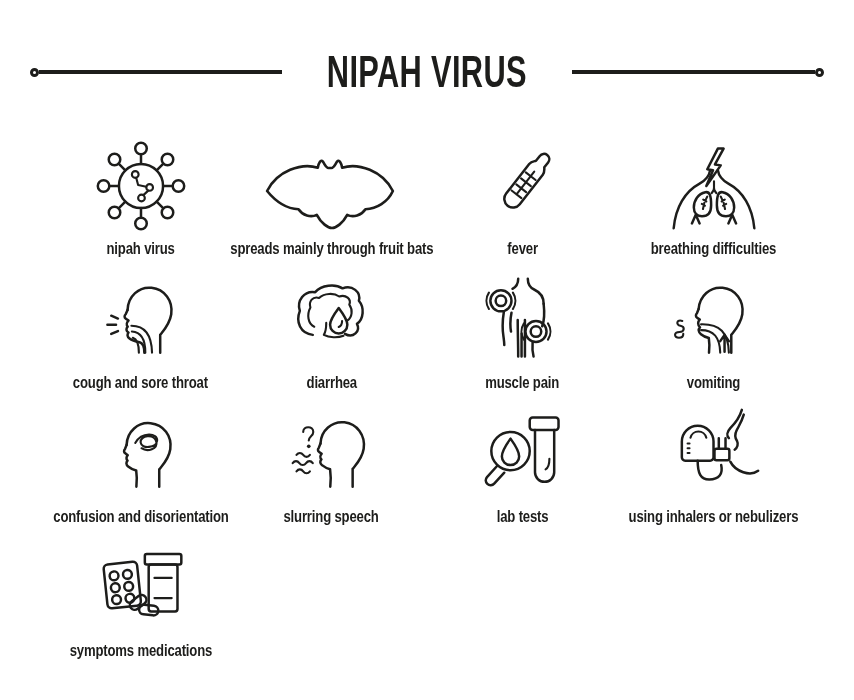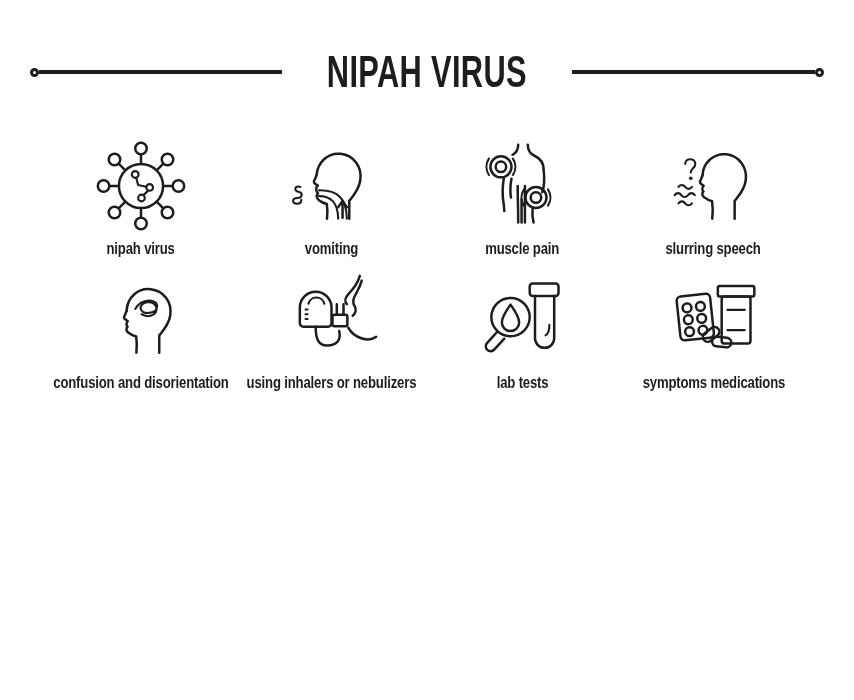--- a/index.html
+++ b/index.html
@@ -61,37 +61,80 @@
           <circle cx="77.6" cy="22.4" r="6"></circle>
   <path class="thin" d="M45,41.5 L47,49 L55.5,50.8 M57.5,54.8 L52.5,59.5"></path>
   <circle class="thin" cx="44" cy="38" r="3.5"></circle>
           <circle class="thin" cx="59" cy="51.5" r="3.5"></circle>
           <circle class="thin" cx="50.5" cy="62.5" r="3.5"></circle>
 </svg>
       </div>
     <div class="label">nipah virus</div>
   </div>
 
-
-
-
-
-
-
-  <div class="cell">
-    <div class="icon">
-        <svg viewBox="0 0 100 100" width="96" height="96">
-  <path d="M34,38.5 C35,25 46,15 59,16.5 C72.5,18 81.5,30 79.5,44 C78,54 72,60.5 68,65.5 L68,84"></path>
-  <path d="M34,38.5 L32.2,43 C30.8,44.6 30.8,46.6 32.4,47.6 L35.2,49.6 C33,51.6 32.8,55 35.4,57.6 C33.4,59.6 33.6,62.6 36.4,64.8 C38.8,66.8 41.8,68 44.6,68.8 C45.4,74 45.4,79 44.8,84"></path>
-  <path class="thin" d="M36.5,54.5 C56,54 65,63 65.5,84 M36.5,60.5 C50,60.5 56,68 56.5,84"></path>
-  <path d="M61,83 L61,66 M56.5,72 L61,65.5 L65.5,72"></path>
-  <path class="thin" d="M17,51 C11,49 10,55 15,56 C20,57 19.5,62.5 14,62.5 C8,62.5 8,68.5 13.5,68.5 C16.5,68.5 18,66.5 18,64.5"></path>
-</svg>
-      </div>
-    <div class="label">vomiting</div>
+  <div class="cell">
+    <div class="icon">
+        <svg viewBox="0 0 140 80" width="142" height="82">
+  <path d="M6,38 C16,18 40,10 56,15 C57,10 59,6.5 61,9 C63,12 63.5,14 65.5,15 C66.5,15.3 69.5,15.3 70.5,15 C72.5,14 73,12 75,9 C77,6.5 79,10 80,15 C96,10 120,18 130,38 C125,49 114,55.5 103,56 C99,62 91,64.5 85,61.5 C80.5,70 74,74.5 70,74.5 C66,74.5 59.5,70 55,61.5 C49,64.5 41,62 37,56 C26,55.5 15,49 6,38 Z"></path>
+</svg>
+      </div>
+    <div class="label">spreads mainly through fruit bats</div>
+  </div>
+
+  <div class="cell">
+    <div class="icon">
+        <svg viewBox="0 0 100 100" width="96" height="96">
+  <g transform="rotate(38 50 50)">
+    <path d="M44.5,21 L44.5,14.5 A5.5,5.5 0 0 1 55.5,14.5 L55.5,21 C57,23 59,24.5 59,28 L59,67 A9,9 0 0 1 41,67 L41,28 C41,24.5 43,23 44.5,21 Z"></path>
+    <path class="thin" d="M50,31 L50,61 M43.5,37 L56.5,37 M43.5,45 L56.5,45 M43.5,53 L56.5,53 M43.5,61 L56.5,61"></path>
+  </g>
+</svg>
+      </div>
+    <div class="label">fever</div>
+  </div>
+
+
+  <div class="cell">
+    <div class="icon">
+        <svg viewBox="0 0 100 100" width="96" height="96">
+  <path d="M8,94 C10,72 20,55.5 35,47.5 C41,44.3 45,40 46,33.5 M54,33.5 C55,40 59,44.3 65,47.5 C80,55.5 90,72 92,94"></path>
+  <path d="M27,89 L31,80 L35,89 M65,89 L69,80 L73,89"></path>
+  <path class="thin" d="M50,45 L50,52 C50,55 48.5,56 47.5,57.5 M50,52 C50,55 51.5,56 52.5,57.5"></path>
+  <path d="M47,70 C47,60 45.5,55.5 41,56.5 C33.5,58 29,65 29,72.5 C29,78 32.5,81.5 37.5,81.5 C43.5,81.5 47,77.5 47,70 Z"></path>
+  <path d="M53,70 C53,60 54.5,55.5 59,56.5 C66.5,58 71,65 71,72.5 C71,78 67.5,81.5 62.5,81.5 C56.5,81.5 53,77.5 53,70 Z"></path>
+  <path class="thin" d="M43,61 C40.5,65 39,69 38.5,74 M42,66 L38.8,64.2 M40.5,70.5 L37.3,68.7 M57,61 C59.5,65 61,69 61.5,74 M58,66 L61.2,64.2 M59.5,70.5 L62.7,68.7"></path>
+  <path d="M54,11 L43,32.5 L49,33.5 L42,50 L57,28.5 L51,27.5 L60,11 Z"></path>
+</svg>
+      </div>
+    <div class="label">breathing difficulties</div>
+  </div>
+
+  <div class="cell">
+    <div class="icon">
+        <svg viewBox="0 0 100 100" width="96" height="96">
+  <path d="M36,39.5 C36.5,25 48,15 61,16.5 C74.5,18 83.5,30 81.5,44 C80,54 74,60.5 70,65.5 L70,84"></path>
+  <path d="M36,39.5 L34,44 C32.5,45.6 32.5,47.6 34.2,48.6 L37,50.6 C35,52.4 34.6,55.2 36.2,57 C34.2,59 34.4,61.6 37,63 C35.4,65 35.6,67.6 38,69.3 C40.8,71.4 44.6,72.4 48.5,73.2 C51.5,74 53.5,77 53.5,84"></path>
+  <path class="thin" d="M40,56 C53,56 61,64 61.5,84 M40.5,62 C50,62.5 54.5,70 54.5,84 M41.5,68.5 C46,70 47.8,75 47.8,84"></path>
+  <path d="M19,45.5 L26,48.5 M15,55 L24,55 M19,64.5 L26,61.5"></path>
+</svg>
+      </div>
+    <div class="label">cough and sore throat</div>
+  </div>
+
+  <div class="cell">
+    <div class="icon">
+        <svg viewBox="0 0 100 100" width="96" height="96">
+  <path d="M30,65.5 C17,64 12,52 16.5,40.5 C13,30 21,19 32.5,21 C39,13.5 53,12 61,17 C71,13 80.5,21 78,30 C84,37 83,49 76,54 C80,61.5 72,69.5 63.5,64.5"></path>
+  <path class="thin" d="M31.5,57 C25,54 23.5,44.5 27.5,37 C25.5,30.5 30,25 36.5,27 C42,22 52,21.5 57.5,25.5 C64.5,23 70.5,28.5 68,34 C72,39.5 71,47.5 66,50.5"></path>
+  <path class="thin" d="M44,53 C44,58 43.5,62 41.5,65.5 M41.5,65.5 C47,68.5 56,68.8 62,66.5"></path>
+  <path d="M57,37.5 C57,37.5 48,49.5 48,55 A9,9 0 0 0 66,55 C66,49.5 57,37.5 57,37.5 Z"></path>
+  <path class="thin" d="M60.5,51 C60.5,54.5 59,56.5 57,57.3"></path>
+</svg>
+      </div>
+    <div class="label">diarrhea</div>
   </div>
 
   <div class="cell">
     <div class="icon">
         <svg viewBox="0 0 100 100" width="96" height="96">
   <path d="M45,7 C45,12 43,15.5 39,17.5 M55,7 C55,13 57.5,16.5 62,18.5 C68.5,21.5 71.5,27 71.5,33"></path>
   <path d="M71.5,33 C72.5,42 72.5,50 70,56.5"></path>
   <path d="M30,42 C28.5,51 28.5,59 29.5,66 C30,70 30.5,73 30.5,76 M38,42.5 C36.5,50 36.5,56 37.5,62"></path>
   <path d="M44.5,50 C44.5,63 45,75 45,88 M52,50 C52,63 52,75 52,88 M48.5,64 L48.5,88 M60,73.5 C59.5,79 60,84 61,88"></path>
   <circle cx="27" cy="30" r="5.5"></circle>
@@ -101,72 +144,85 @@
           <circle cx="63.5" cy="62" r="11"></circle>
   <path class="thin" d="M51,53.5 A15.5,15.5 0 0 0 51,70.5 M76,53.5 A15.5,15.5 0 0 1 76,70.5"></path>
 </svg>
       </div>
     <div class="label">muscle pain</div>
   </div>
 
   <div class="cell">
     <div class="icon">
         <svg viewBox="0 0 100 100" width="96" height="96">
+  <path d="M34,38.5 C35,25 46,15 59,16.5 C72.5,18 81.5,30 79.5,44 C78,54 72,60.5 68,65.5 L68,84"></path>
+  <path d="M34,38.5 L32.2,43 C30.8,44.6 30.8,46.6 32.4,47.6 L35.2,49.6 C33,51.6 32.8,55 35.4,57.6 C33.4,59.6 33.6,62.6 36.4,64.8 C38.8,66.8 41.8,68 44.6,68.8 C45.4,74 45.4,79 44.8,84"></path>
+  <path class="thin" d="M36.5,54.5 C56,54 65,63 65.5,84 M36.5,60.5 C50,60.5 56,68 56.5,84"></path>
+  <path d="M61,83 L61,66 M56.5,72 L61,65.5 L65.5,72"></path>
+  <path class="thin" d="M17,51 C11,49 10,55 15,56 C20,57 19.5,62.5 14,62.5 C8,62.5 8,68.5 13.5,68.5 C16.5,68.5 18,66.5 18,64.5"></path>
+</svg>
+      </div>
+    <div class="label">vomiting</div>
+  </div>
+
+  <div class="cell">
+    <div class="icon">
+        <svg viewBox="0 0 100 100" width="96" height="96">
+  <path d="M35,40.5 C35.5,26.5 47,16.5 60,18 C73.5,19.5 82.5,31 80.5,45 C79,55 73,61 69,66 L69,84"></path>
+  <path d="M35,40.5 L33.3,44.8 C32,46.4 32,48.2 33.6,49.2 L36.2,51.2 C34.6,52.8 34.4,55.4 36,57 C34.4,58.6 34.2,61.2 36.6,63 C38.8,64.8 41.8,66.4 45,67.2 C45.8,72.6 45.8,78.6 45.2,84"></path>
+  <path class="thin" d="M44,38.5 C51,26.5 67.5,28 66.8,36 C66.2,43.5 50.5,45.5 49.6,38 C48.8,30.5 64,28.5 66,37.5 C67.5,44.5 57,48.5 50.5,44"></path>
+</svg>
+      </div>
+    <div class="label">confusion and disorientation</div>
+  </div>
+
+  <div class="cell">
+    <div class="icon">
+        <svg viewBox="0 0 100 100" width="96" height="96">
   <path d="M38,39 C38.5,25.5 50,15.5 63,17 C76,18.5 85,30.5 83,44.5 C81.5,54.5 75.5,60.5 71.5,65.5 L71.5,84"></path>
   <path d="M38,39 L36.3,43.4 C35,45 35,46.8 36.6,47.8 L39.2,49.8 C37.6,51.4 37.4,54 39,55.6 C37.4,57.2 37.2,59.8 39.6,61.6 C41.8,63.4 44.8,65 48,65.8 C48.8,71.4 48.8,78.4 48.2,84"></path>
   <path class="thin" d="M20,27 C20,20.5 30.5,20.5 30.5,27 C30.5,31.5 25.8,31.5 25.8,36"></path>
   <circle class="fill" cx="25.8" cy="42" r="1.9"></circle>
   <path class="thin" d="M13,51 C15,48.3 18,48.3 20,51 C22,53.7 25,53.7 27,51 M9,59.5 C11,56.8 14,56.8 16,59.5 C18,62.2 21,62.2 23,59.5 C25,56.8 28,56.8 30,59.5 M13,68 C15,65.3 18,65.3 20,68 C22,70.7 25,70.7 27,68"></path>
 </svg>
       </div>
     <div class="label">slurring speech</div>
   </div>
 
-  <div class="cell">
-    <div class="icon">
-        <svg viewBox="0 0 100 100" width="96" height="96">
-  <path d="M35,40.5 C35.5,26.5 47,16.5 60,18 C73.5,19.5 82.5,31 80.5,45 C79,55 73,61 69,66 L69,84"></path>
-  <path d="M35,40.5 L33.3,44.8 C32,46.4 32,48.2 33.6,49.2 L36.2,51.2 C34.6,52.8 34.4,55.4 36,57 C34.4,58.6 34.2,61.2 36.6,63 C38.8,64.8 41.8,66.4 45,67.2 C45.8,72.6 45.8,78.6 45.2,84"></path>
-  <path class="thin" d="M44,38.5 C51,26.5 67.5,28 66.8,36 C66.2,43.5 50.5,45.5 49.6,38 C48.8,30.5 64,28.5 66,37.5 C67.5,44.5 57,48.5 50.5,44"></path>
-</svg>
-      </div>
-    <div class="label">confusion and disorientation</div>
-  </div>
-
-
+
+
+  <div class="cell">
+    <div class="icon">
+        <svg viewBox="0 0 100 100" width="96" height="96">
+  <rect x="57" y="12" width="30" height="13" rx="3"></rect>
+  <path d="M62.5,25 L62.5,69 A10,10 0 0 0 82.5,69 L82.5,25"></path>
+  <path class="thin" d="M77.5,55 C77.5,61 76.5,64.5 73.5,66"></path>
+  <circle cx="37" cy="47" r="20"></circle>
+  <path d="M37,34 C37,34 28,46.5 28,52.5 A9,9 0 0 0 46,52.5 C46,46.5 37,34 37,34 Z"></path>
+  <path d="M23,62.5 L12.5,74 A5,5 0 1 0 20,80.8 L30.5,69.5"></path>
+</svg>
+      </div>
+    <div class="label">lab tests</div>
+  </div>
 
   <div class="cell">
     <div class="icon">
         <svg viewBox="0 0 100 100" width="96" height="96">
   <path d="M16.5,53.5 L16.5,37 A16.5,16.5 0 0 1 49.5,37 L49.5,53.5 A3.5,3.5 0 0 1 46,57 L20,57 A3.5,3.5 0 0 1 16.5,53.5 Z"></path>
   <path class="thin" d="M25.5,33 A8.5,8.5 0 0 1 42,33"></path>
   <path class="thin" d="M22.5,39 L24.5,39 M22.5,44 L24.5,44 M22.5,49 L24.5,49"></path>
   <path d="M33,57 C33,70 36,76.5 45,76.5 C55.5,76.5 59.5,70.5 57.5,61.5"></path>
   <rect x="50.5" y="44.5" width="15.5" height="12" rx="2"></rect>
   <path d="M55,44.5 L55,33.5 M62,44.5 L62,33.5"></path>
   <path d="M79,4 C76.5,12.5 71.5,18.5 67,23 C63.5,26.8 63,31 65.5,33.5"></path>
   <path d="M81,9 C79,16 76,20.5 73.5,25.5 C71.5,29.5 72,33.5 74,36.5 C75.5,39.5 74.5,43.5 71.5,45.5"></path>
   <path d="M67,58 C69.5,63 74.5,67 80.5,69 C86.5,71 92,70.5 96,67.5"></path>
 </svg>
       </div>
     <div class="label">using inhalers or nebulizers</div>
-  </div>
-
-  <div class="cell">
-    <div class="icon">
-        <svg viewBox="0 0 100 100" width="96" height="96">
-  <rect x="57" y="12" width="30" height="13" rx="3"></rect>
-  <path d="M62.5,25 L62.5,69 A10,10 0 0 0 82.5,69 L82.5,25"></path>
-  <path class="thin" d="M77.5,55 C77.5,61 76.5,64.5 73.5,66"></path>
-  <circle cx="37" cy="47" r="20"></circle>
-  <path d="M37,34 C37,34 28,46.5 28,52.5 A9,9 0 0 0 46,52.5 C46,46.5 37,34 37,34 Z"></path>
-  <path d="M23,62.5 L12.5,74 A5,5 0 1 0 20,80.8 L30.5,69.5"></path>
-</svg>
-      </div>
-    <div class="label">lab tests</div>
   </div>
 
   <div class="cell">
     <div class="icon">
         <svg viewBox="0 0 100 100" width="96" height="96">
   <g transform="rotate(-6 30 47)">
     <rect x="13" y="24" width="35" height="46" rx="4.5"></rect>
     <circle cx="23" cy="36.5" r="4.6"></circle>
             <circle cx="37" cy="36.5" r="4.6"></circle>
     <circle cx="23" cy="49" r="4.6"></circle>

